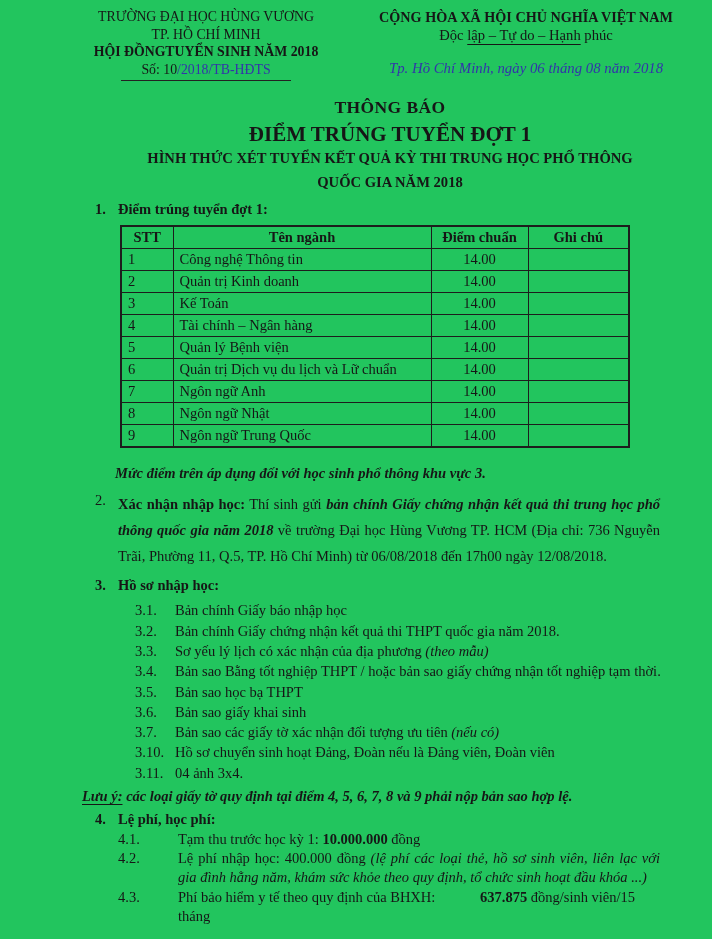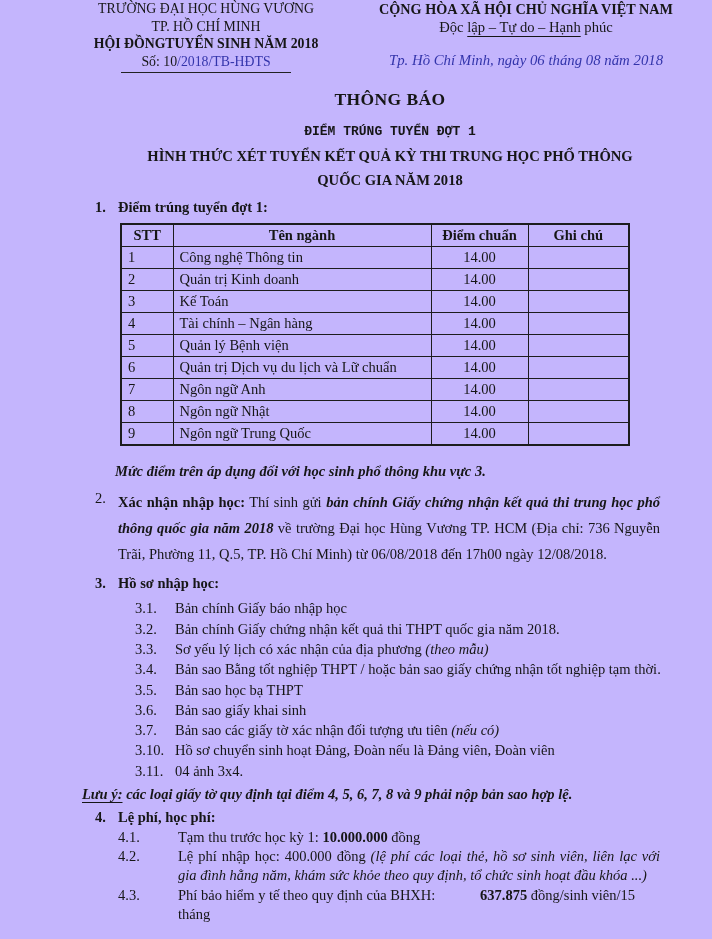--- a/index.html
+++ b/index.html
@@ -1,18 +1,18 @@
 <!DOCTYPE html>
 <html><head>
 <meta charset="utf-8">
 <style>
   html,body{margin:0;padding:0;background:#e8e8e8;}
   .page{
-    width:712px;height:939px;background:#c4b5fd;box-sizing:border-box;
-    padding:0 0 0 68px;overflow:hidden;position:relative;
+    width:712px;height:939px;background:#22c55e;box-sizing:border-box;
+    padding:8px 0 0 68px;overflow:hidden;position:relative;
     font-family:"Liberation Serif","DejaVu Serif",serif;
     font-size:14.5px;color:#161616;
   }
   .b{font-weight:700;}
   .i{font-style:italic;}
   .bi{font-weight:700;font-style:italic;}
   .blue{color:#3334ab;}
   .u{text-decoration:underline;text-underline-offset:3px;}
 
   
@@ -21,21 +21,21 @@
   .lh-right{width:372px;text-align:center;line-height:18px;font-size:14.2px;}
   .doc-num{margin-top:.5px;}
   .num-rule{width:170px;border-bottom:1.5px solid #222;margin:1px auto 0;}
   .motto2{font-size:14.6px;}
   .motto2 .u{text-decoration:underline;text-underline-offset:4px;}
   .place-date{margin-top:15px;font-size:14.8px;}
 
   
   .titles{text-align:center;margin-top:7px;}
   .t-main{font-size:17.5px;font-weight:700;letter-spacing:.4px;line-height:21px;}
-  .t-sub1{font-size:13px;font-weight:700;margin-top:11px;line-height:22px;font-family:Liberation Mono, monospace;}
+  .t-sub1{font-size:21px;font-weight:700;margin-top:5px;line-height:22px;}
   .t-sub2{font-size:14.6px;font-weight:700;margin-top:3px;line-height:21px;}
 
   
   .sec-head{display:flex;margin-top:6px;line-height:21px;}
   .sec-head .sn{width:23px;margin-left:27px;flex:none;font-weight:700;}
   .sec-head .sh{font-weight:700;}
 
   
   table.adm{border-collapse:collapse;margin:5px 0 0 52px;width:508px;
     border:2px solid #1d1d1d;font-size:14.5px;table-layout:fixed;}

